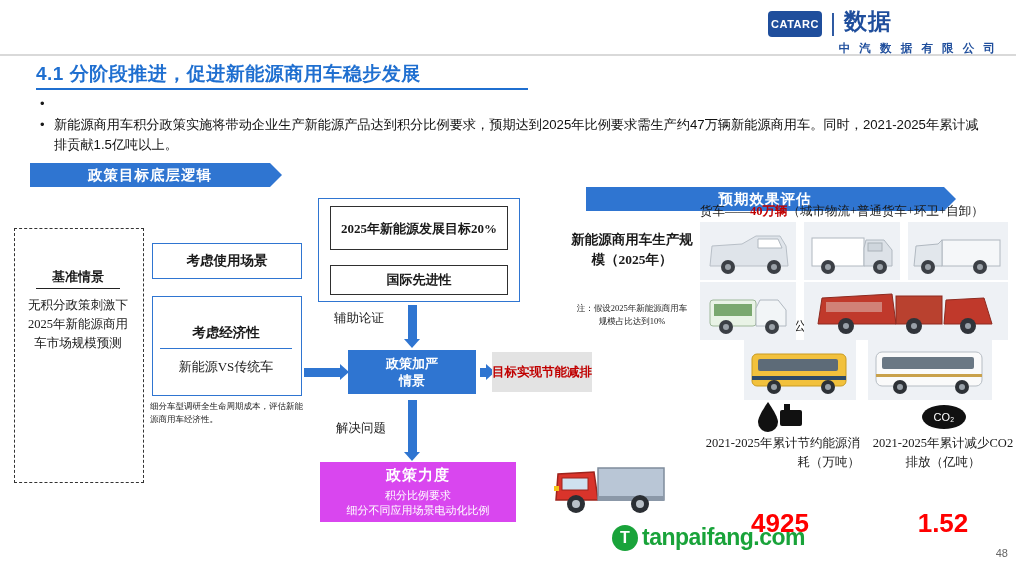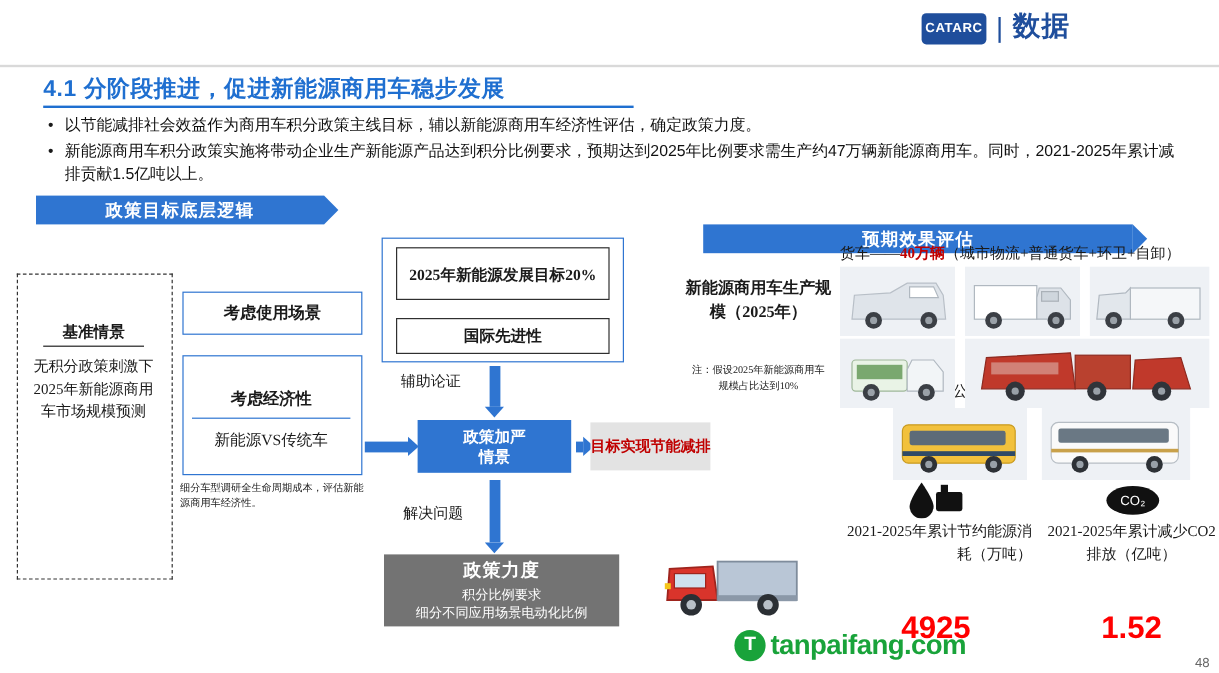--- a/index.html
+++ b/index.html
@@ -99,21 +99,21 @@
     font-family:"Liberation Serif","DejaVu Serif",serif;
   }
   #grey-box{
     left:492px;top:352px;width:100px;height:40px;background:#e3e3e3;
     display:flex;flex-direction:row;align-items:center;justify-content:center;
     color:#c00000;font-size:12.5px;font-weight:bold;line-height:16px;
     font-family:"Liberation Serif","DejaVu Serif",serif;
   }
   #solve-label{left:336px;top:420px;font-size:12.5px;font-family:"Liberation Serif","DejaVu Serif",serif;}
   #blue-box-b{
-    left:320px;top:462px;width:196px;height:60px;background:#737373;color:#fff;
+    left:320px;top:462px;width:196px;height:60px;background:#d946ef;color:#fff;
     display:flex;flex-direction:column;align-items:center;justify-content:center;
     font-family:Liberation Mono, monospace;
   }
   #blue-box-b .t1{font-size:15px;font-weight:bold;letter-spacing:1px;}
   #blue-box-b .t2{font-size:11px;margin-top:3px;}
   #blue-box-b .t3{font-size:11px;}
 
   
   .arrow-h{position:absolute;height:9px;background:#2f75d1;}
   .arrow-h:after{content:"";position:absolute;right:-9px;top:-4px;
@@ -158,30 +158,30 @@
 </style>
 </head>
 <body>
 
 <div class="abs" id="logo-block">
   <div class="logo-row">
     <div class="logo-badge">CATARC</div>
     <div class="logo-div">|</div>
     <div class="logo-main">数据</div>
   </div>
+  <div class="logo-sub">中 汽 数 据 有 限 公 司</div>
 </div>
 
 <div class="abs" id="title-rule"></div>
 <div class="abs" id="page-title">4.1  分阶段推进，促进新能源商用车稳步发展</div>
 <div class="abs" id="title-underline"></div>
 
 <div class="abs" id="bullets">
   <div class="bullet">
     <div class="dot">•</div>
-    <div class="txt">以节能减排社会效益作为商用车积分政策主线目标，辅以新能源商用车经济性评估，确定政策力度。</div>
   </div>
   <div class="bullet">
     <div class="dot">•</div>
     <div class="txt">新能源商用车积分政策实施将带动企业生产新能源产品达到积分比例要求，预期达到2025年比例要求需生产约47万辆新能源商用车。同时，2021-2025年累计减排贡献1.5亿吨以上。</div>
   </div>
 </div>
 
 <div class="abs banner" id="banner-left">政策目标底层逻辑</div>
 <div class="abs banner" id="banner-right">预期效果评估</div>
 

